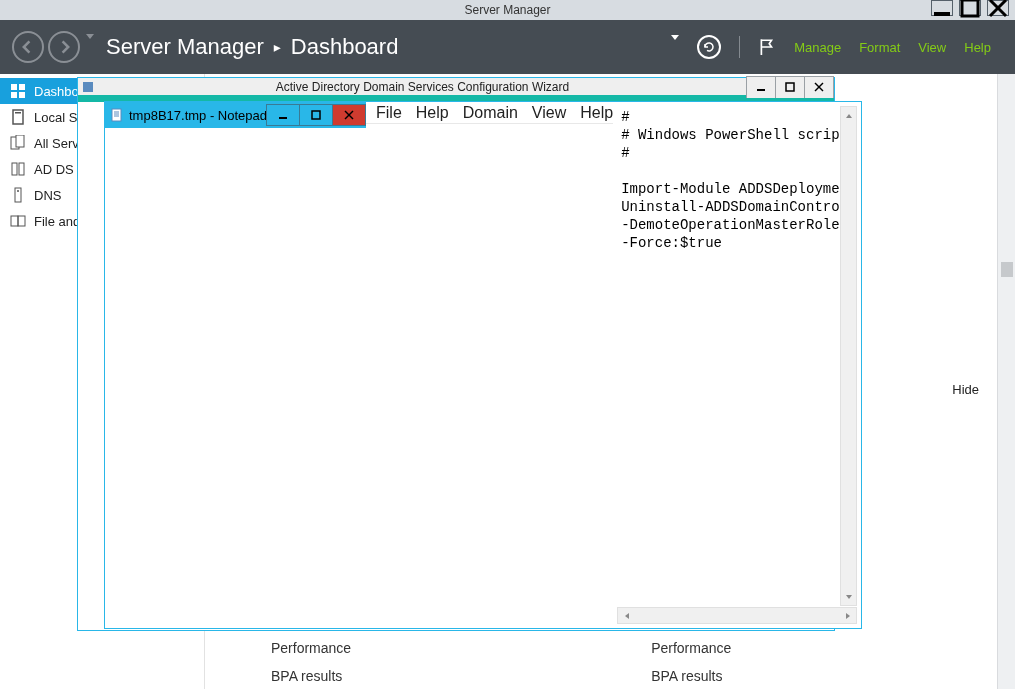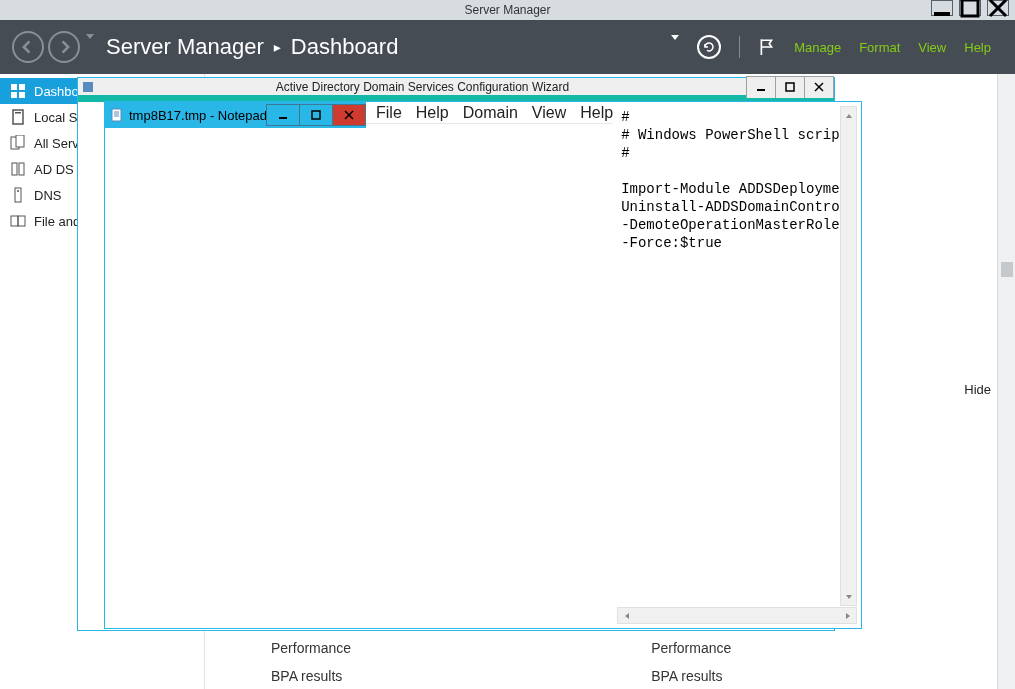--- a/index.html
+++ b/index.html
@@ -26,21 +26,21 @@
   
   .sm-body { display:flex; height: calc(689px - 20px - 54px); position:relative; }
   .sidebar { width:205px; background:#fff; border-right:1px solid #e2e2e2; padding-top:4px; }
   .sidebar-item { height:26px; display:flex; align-items:center; gap:8px; padding-left:10px; font-size:13px; color:#222; }
   .sidebar-item.active { background:#18a0dd; color:#fff; }
   .sb-icon { width:16px; height:16px; display:flex; align-items:center; justify-content:center; }
   .sb-icon svg { width:16px; height:16px; }
 
   
   .content { flex:1; position:relative; background:#fff; }
-  .hide-link { position:absolute; right:24px; top:308px; font-size:13px; color:#222; }
+  .hide-link { position:absolute; right:36px; top:308px; font-size:13px; color:#222; }
   .tiles-row { position:absolute; top:560px; left:36px; display:flex; gap:60px; }
   .tile-text { font-size:14px; color:#333; line-height:28px; padding-left:30px; }
   .right-scroll { position:absolute; right:0; top:0; width:18px; height:100%; background:#eef0f2; border-left:1px solid #d9dbde; }
   .right-scroll-thumb { position:absolute; right:2px; top:188px; width:12px; height:15px; background:#c6c9cc; }
 
   
   .wizard { position:absolute; left:77px; top:77px; width:758px; height:554px; background:#fff; border:1px solid #29b7e8; }
   .wizard-titlebar { height:24px; background:#efefef; display:flex; align-items:center; border-bottom:7px solid #14b8a6; }
   .wizard-titlebar .wicon { width:20px; display:flex; align-items:center; justify-content:center; }
   .wizard-title { flex:1; text-align:center; font-size:12px; color:#222; }

